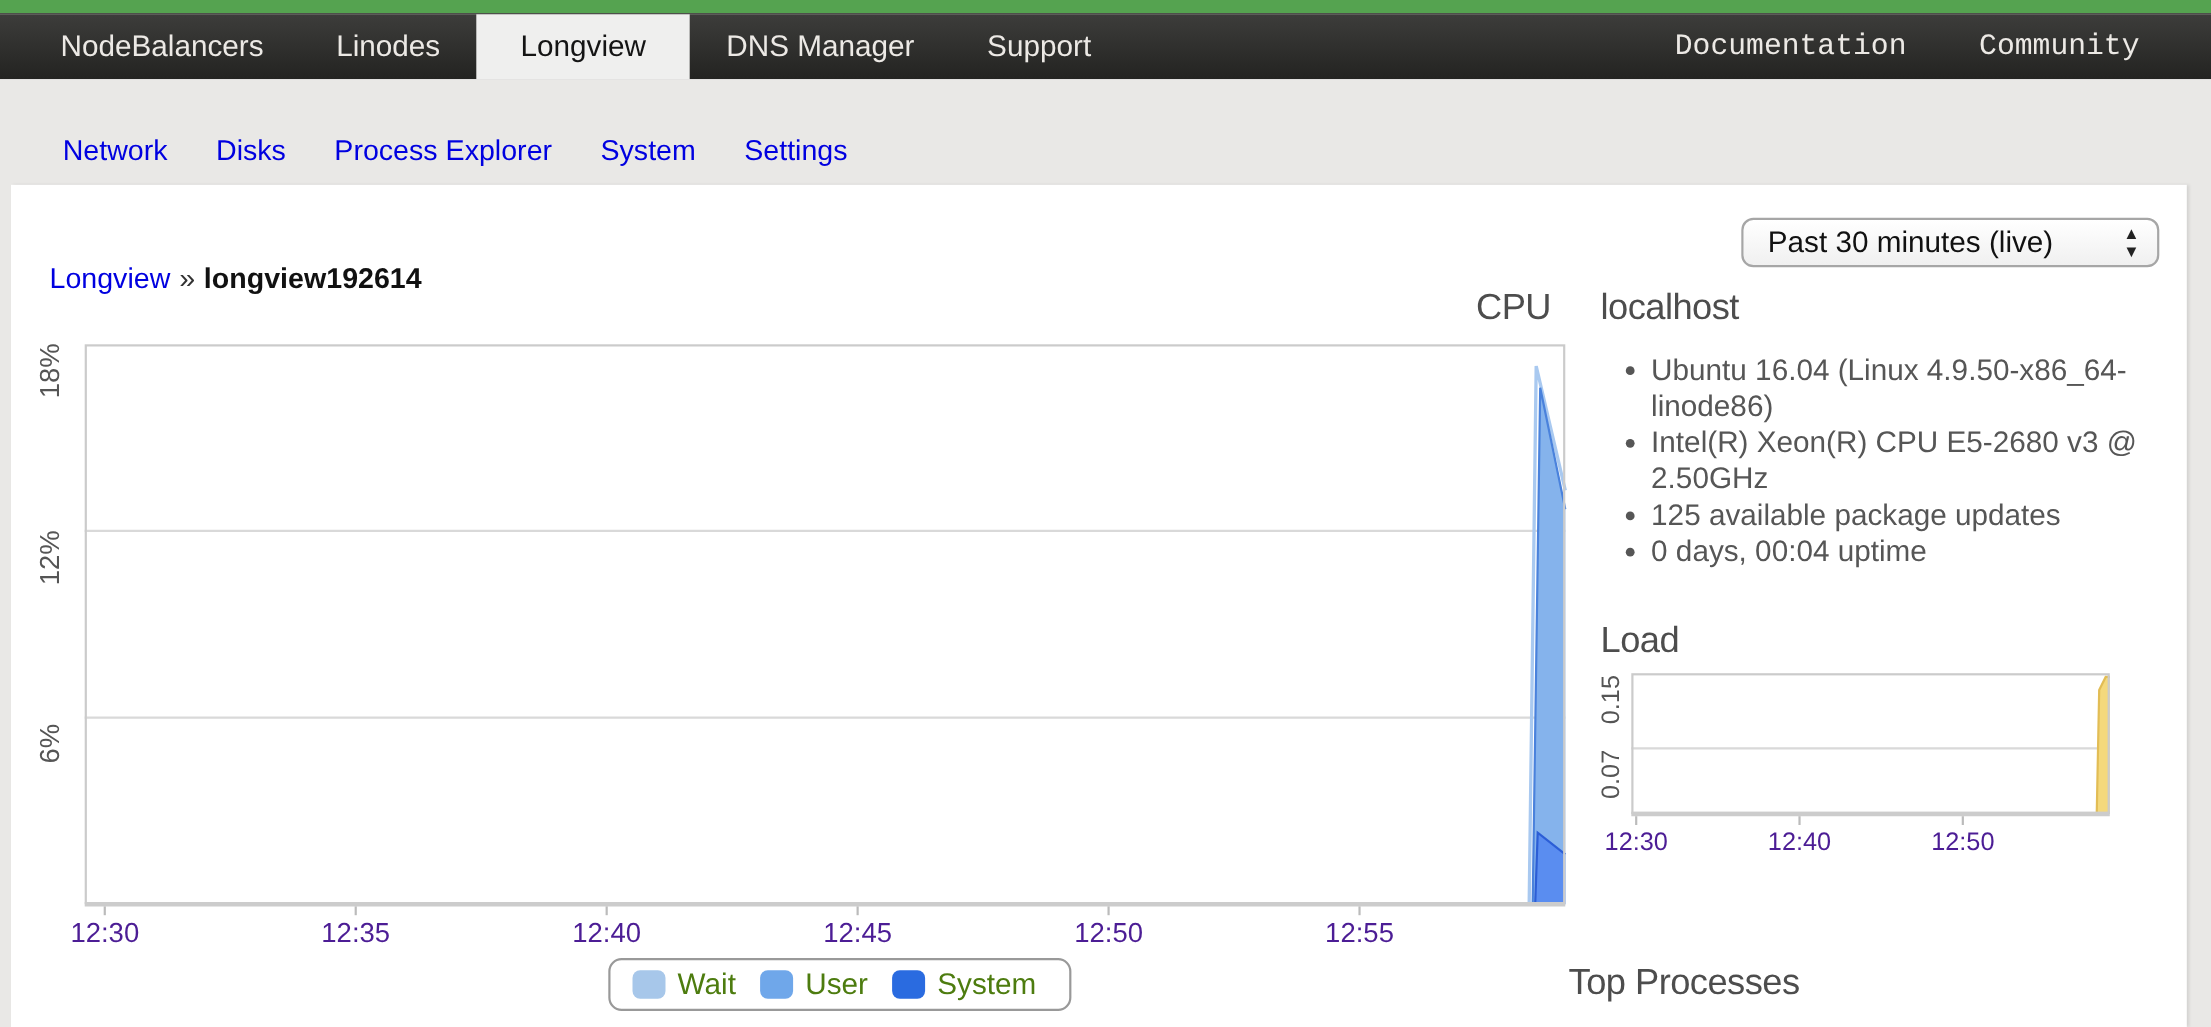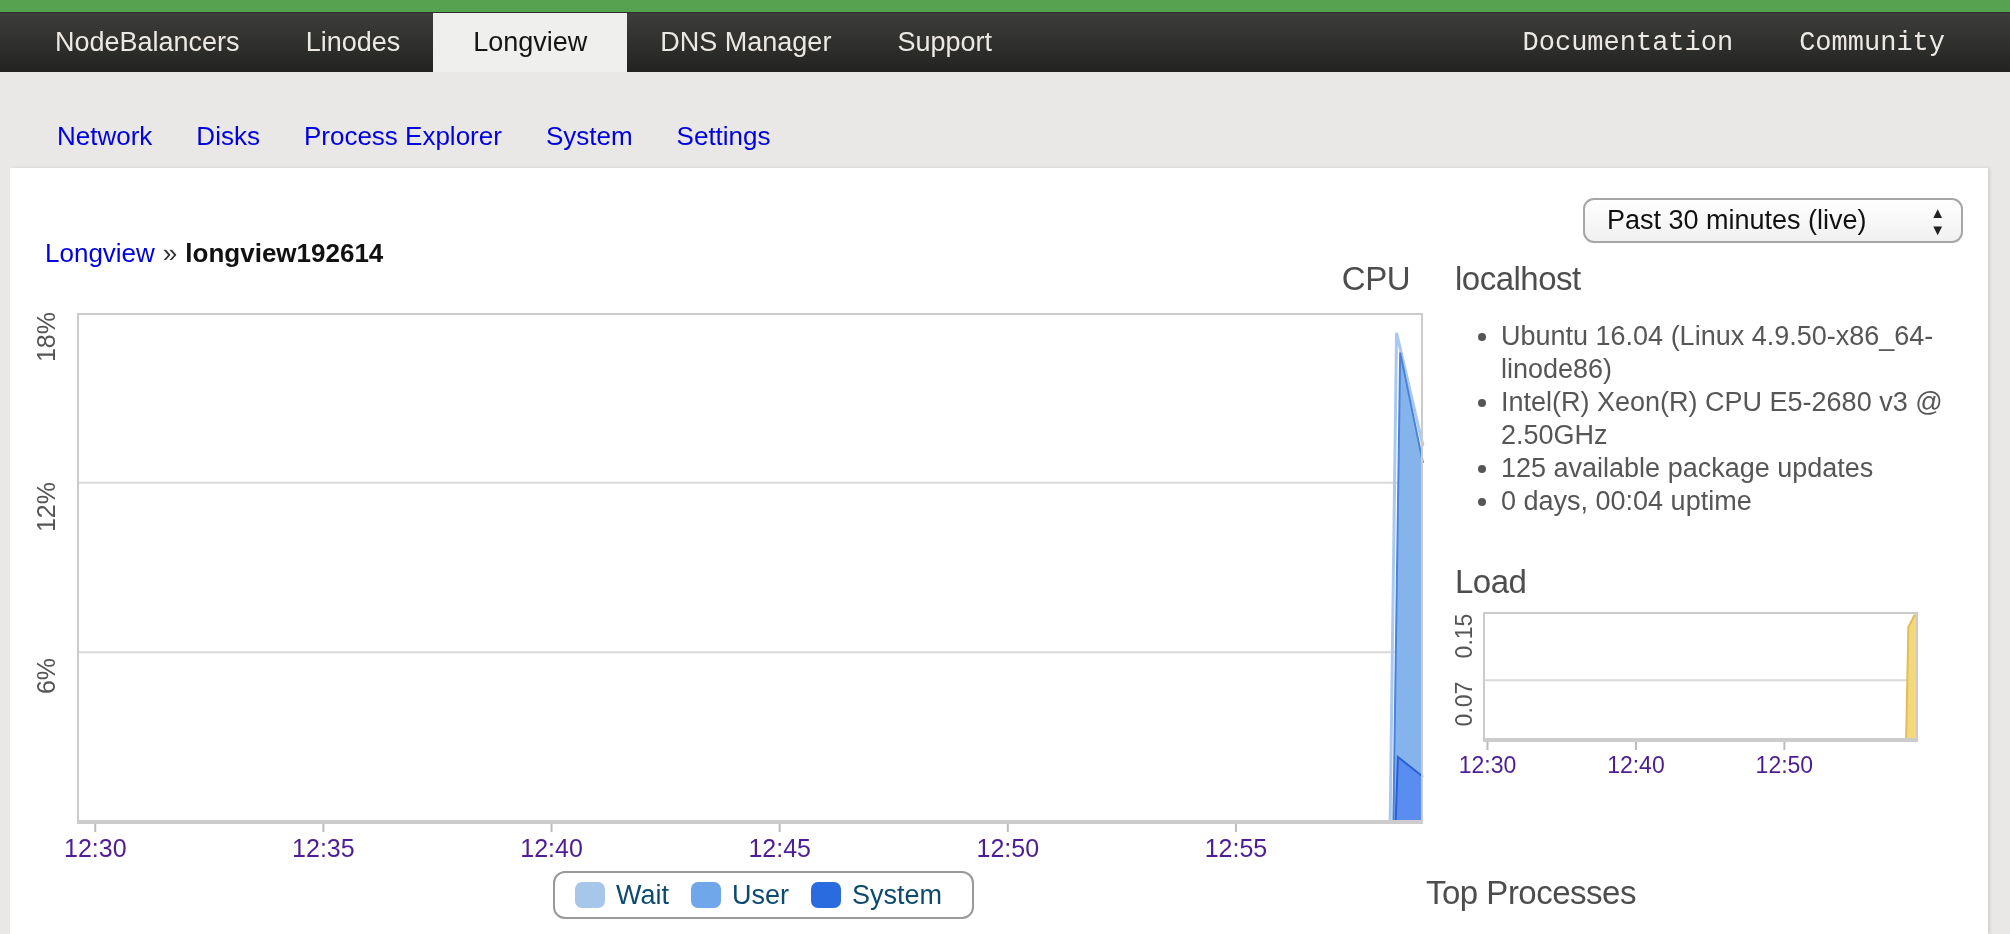--- a/index.html
+++ b/index.html
@@ -46,21 +46,21 @@
   .load-lab { font-size:23px; }
 
   .host-list { position:absolute; left:1445px; top:152px; width:520px; }
   .host-list ul { margin:0; padding-left:46px; }
   .host-list li { font-size:27px; line-height:33px; color:#565656; }
   .sysinfo-link { position:absolute; top:317px; right:13px; font-size:28px; color:#0000e0; text-decoration:none; cursor:pointer; }
 
   .legend { position:absolute; left:543px; top:703px; height:48px; border:2px solid #999; border-radius:12px; display:flex; align-items:center; padding:0 8px 0 20px; background:#fff; }
   .legend-item { display:flex; align-items:center; margin-right:22px; }
   .legend-swatch { width:30px; height:26px; border-radius:7px; margin-right:11px; }
-  .legend-label { font-size:27px; color:#0c4a6e; }
+  .legend-label { font-size:27px; color:#4d7c0f; }
 </style>
 </head>
 <body>
 
 <div class="green-strip"></div>
 
 <div class="main-nav">
   <div class="nav-item">NodeBalancers</div>
   <div class="nav-item">Linodes</div>
   <div class="nav-item active">Longview</div>

